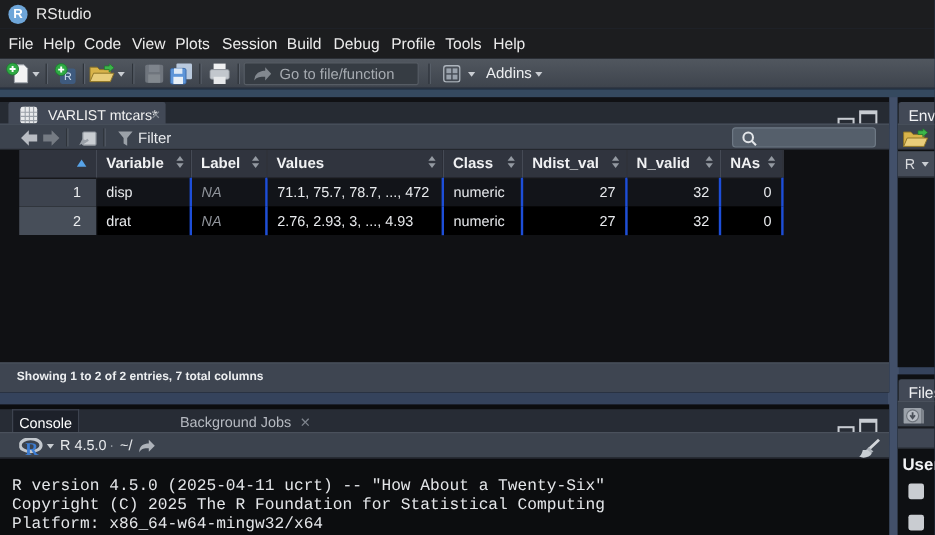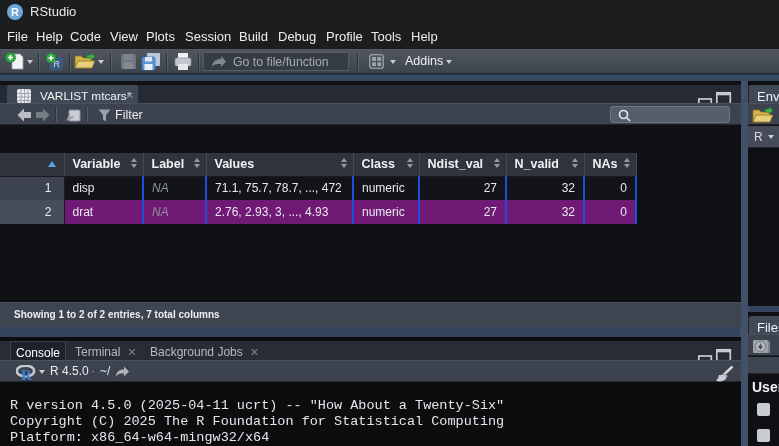--- a/index.html
+++ b/index.html
@@ -33,25 +33,25 @@
 
 #srcpane { left:0; top:81px; width:741px; height:246px; background:#101114; }
 #srctab { position:absolute; left:7px; top:0; width:131px; height:22px; background:#424956; border-radius:2px 2px 0 0; }
 #srctab .txt { position:absolute; left:33px; top:4px; font-size:11.8px; color:#f2f2f2; }
 #srctab .x { position:absolute; right:4px; top:5px; font-size:10px; color:#888e96; }
 #srctoolbar2 { top:22px; }
 #filtertxt { position:absolute; left:115px; top:4px; font-size:12.5px; color:#e8eaed; }
 #srchbox { position:absolute; right:11px; top:2px; width:120px; height:17px; background:#555f6b; border:1px solid #6d7884; border-radius:3px; }
 
 
-#vtable { position:absolute; left:0; top:44px; width:636px; border-collapse:collapse; table-layout:fixed; font-size:12px;margin-top:28px; }
+#vtable { position:absolute; left:16px; top:44px; width:636px; border-collapse:collapse; table-layout:fixed; font-size:12px; }
 #vtable th { background:#30343e; color:#f0f1f3; font-weight:bold; text-align:left; height:23px; padding:0 8px; border-right:1px solid #454a55; border-bottom:1px solid #191b1f; position:relative; white-space:nowrap; overflow:hidden; font-size:12.5px; }
 #vtable td { height:24px; padding:0 8px; color:#e8eaed; border-right:2px solid #1d4ed8; white-space:nowrap; overflow:hidden; }
 #vtable tr.r1 td { background:#121419; }
-#vtable tr.r2 td { background:#701a75; }
+#vtable tr.r2 td { background:#000000; }
 #vtable tr.r1 td.num0 { background:#3d434e; }
 #vtable tr.r2 td.num0 { background:#474e59; }
 #vtable td.num0 { text-align:right; color:#eceef0; border-right:1px solid #1a1d22; padding-right:12px; }
 #vtable td.rt { text-align:right; }
 #vtable .na { color:#8f939a; font-style:italic; }
 .sortpair { position:absolute; right:6px; top:5px; }
 .sortpair i { display:block; width:0; height:0; border-left:3.5px solid transparent; border-right:3.5px solid transparent; }
 .sortpair .u { border-bottom:4.5px solid #949aa2; margin-bottom:2px; }
 .sortpair .d { border-top:4.5px solid #949aa2; }
 .bluesort { position:absolute; right:8px; top:8px; width:0; height:0; border-left:4px solid transparent; border-right:4px solid transparent; border-bottom:6px solid #57a3e8; }
@@ -276,21 +276,20 @@
       </table>
 
     <div id="statusbar">
         <span>Showing 1 to 2 of 2 entries, 7 total columns</span>
       </div>
   </div>
 
   <div class="pane" id="conpane">
     <div class="tabbar">
       <div class="ctab" id="ctab-console">Console</div>
-      <div class="ctab" id="ctab-terminal">Terminal<span class="x">✕</span></div>
       <div class="ctab" id="ctab-jobs">Background Jobs<span class="x">✕</span></div>
       <div class="winbtns" style="left:697px;top:7px">
         <svg width="36" height="14" viewBox="0 0 36 14">
           <rect x="1.8" y="8" width="12.5" height="4.8" fill="none" stroke="#c8ccd2" stroke-width="1.7"></rect>
           <rect x="19.8" y="1.8" width="13.5" height="11" fill="none" stroke="#c8ccd2" stroke-width="1.7"></rect>
           <path d="M19.8 3.2 h13.5" stroke="#c8ccd2" stroke-width="2.2"></path>
         </svg>
       </div>
     </div>
     <div class="ptoolbar" id="contoolbar">

